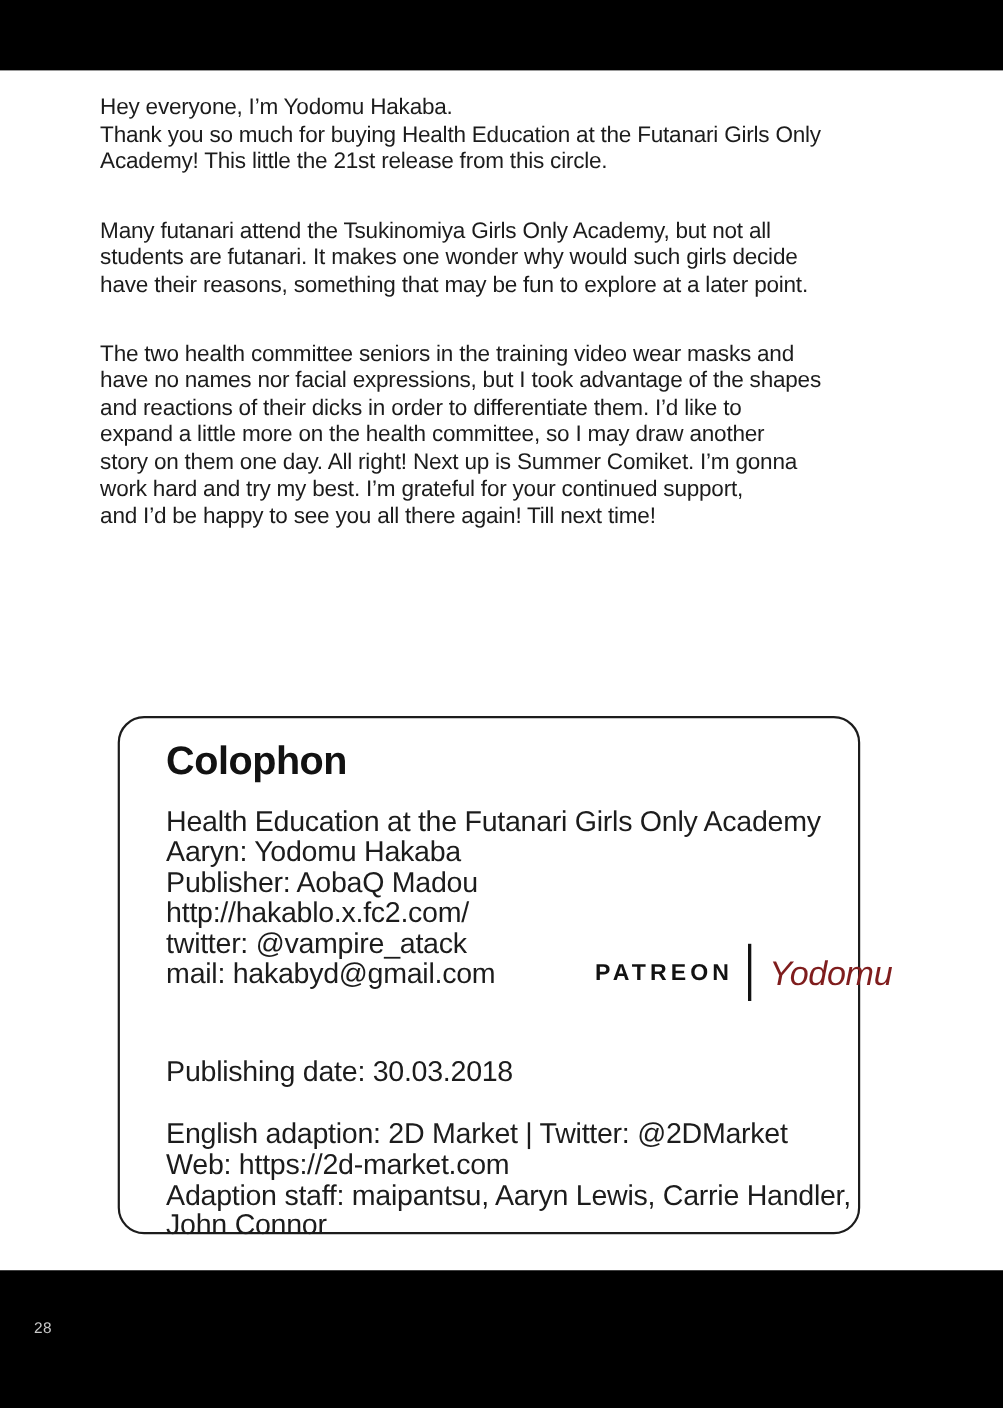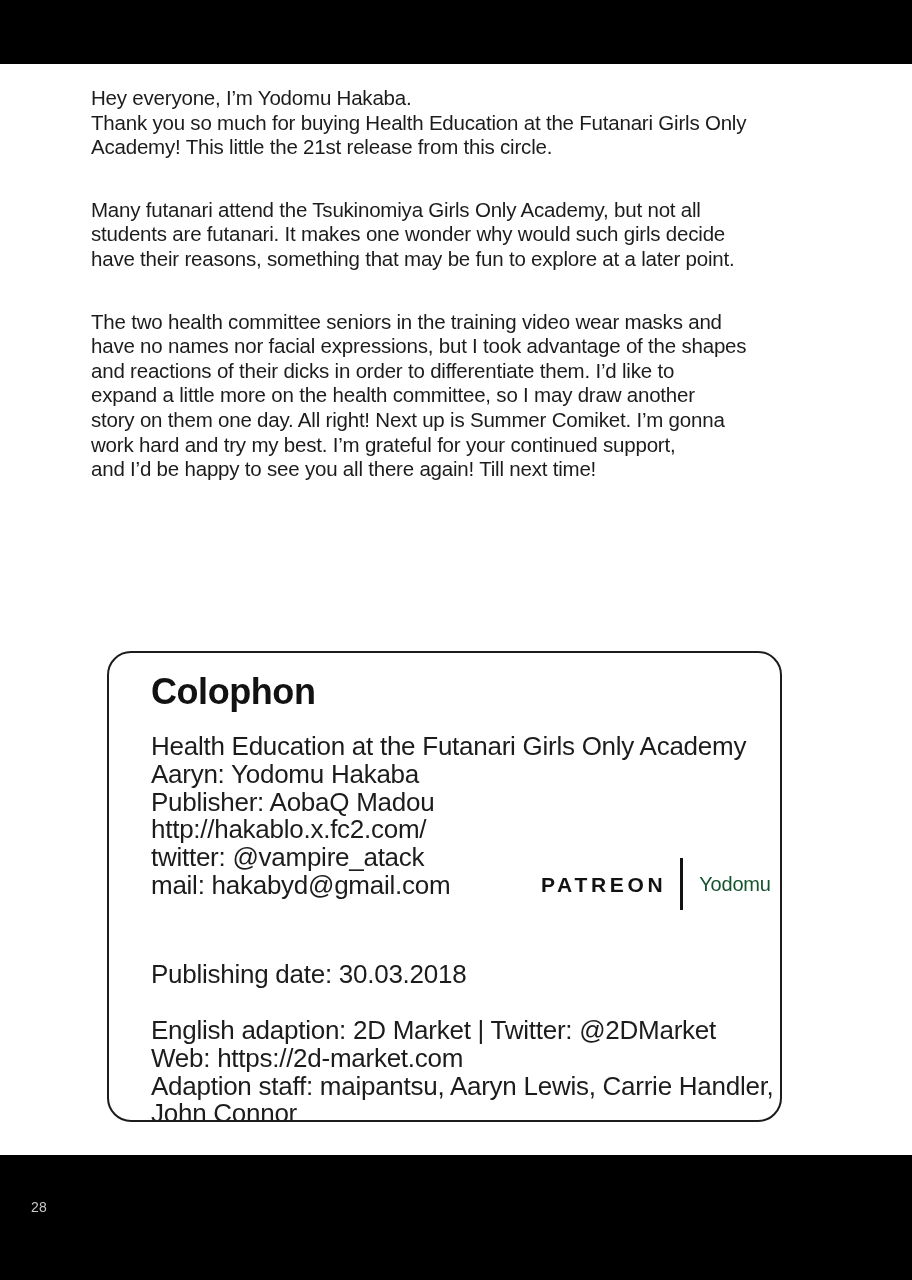--- a/index.html
+++ b/index.html
@@ -118,24 +118,25 @@
     line-height: 1;
   }
   .patreon-rule {
     width: 3px;
     height: 52px;
     background: #121212;
     margin-left: 14px;
     margin-right: 16px;
   }
   .patreon-handle {
-    font-size: 20px;
-    color: #14532d;
+    font-size: 31px;
+    color: #7f1d1d;
     letter-spacing: -0.01em;
     line-height: 1;
+    font-style: italic;
   }
 
   
   .folio {
     position: absolute;
     left: 31px;
     top: 1199px;
     font-size: 14px;
     color: #c9c9c9;
     letter-spacing: 0.02em;

